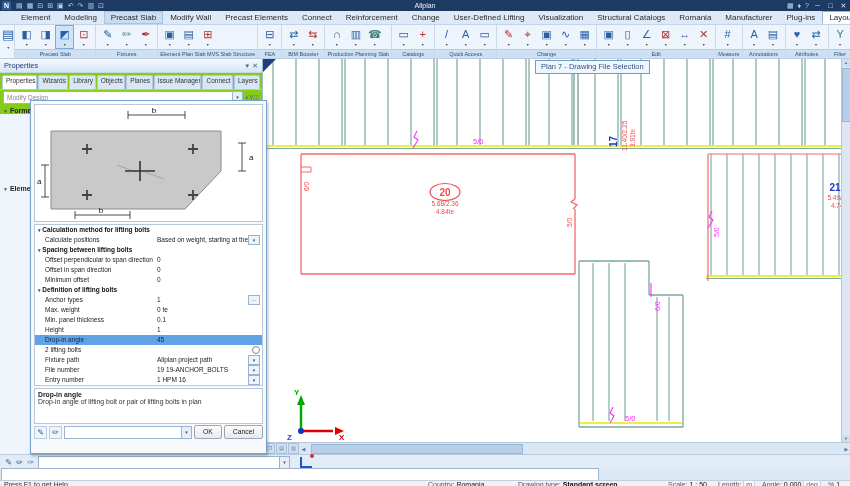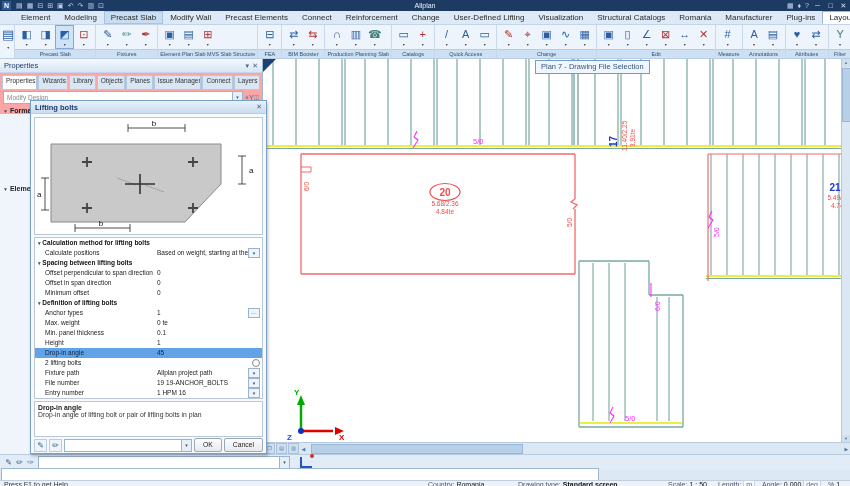--- a/index.html
+++ b/index.html
@@ -23,21 +23,21 @@
   .rgroup{border-right:1px solid #c9d9ea;display:flex;flex-direction:column;}
   .ricons{display:flex;padding:0 2px;flex:1;}
   .ricon{width:17px;display:flex;flex-direction:column;align-items:center;cursor:default;border:1px solid transparent;}
   .ricon .rg{font-size:11px;line-height:16px;height:16px;}
   .ricon .rc,.rstandalone .rc{font-size:4px;color:#444;line-height:5px;}
   .ricon.active{background:#cfe3f8;border-color:#7fa8d6;}
   .c-b .rg{color:#2a5fa5;} .c-r .rg{color:#b23535;} .c-t .rg{color:#3f7d78;}
   .rlabel{height:8px;background:#cde0f4;border-top:1px solid #b9cde2;font-size:5.5px;line-height:8px;color:#32506f;text-align:center;padding:0 2px;white-space:nowrap;overflow:hidden;}
   
   .main{display:flex;height:395px;}
-  .palette{width:262px;background:#fca5a5;border-right:1px solid #9fb8d2;position:relative;display:flex;flex-direction:column;}
+  .palette{width:262px;background:#84cc16;border-right:1px solid #9fb8d2;position:relative;display:flex;flex-direction:column;}
   .phead{height:13px;display:flex;align-items:center;background:linear-gradient(#f5f9fe,#d7e5f5);padding:0 4px;font-size:7.5px;color:#1f3f6b;border-bottom:1px solid #c6d6e8;}
   .phead .sp{flex:1;}
   .picon{color:#44668c;font-size:7px;margin-left:3px;}
   .ptabs{height:14px;display:flex;gap:1px;padding:2px 2px 0 2px;border-bottom:1px solid #b4c9e0;overflow:hidden;}
   .ptab{font-size:6.5px;line-height:10px;padding:0 3px;background:#d9e6f4;border:1px solid #b4c9e0;border-bottom:none;border-radius:2px 2px 0 0;white-space:nowrap;overflow:hidden;color:#333;}
   .ptab.active{background:#fff;}
   .pfilter{height:15px;display:flex;align-items:center;padding:0 3px;gap:2px;}
   .combo{flex:1;height:11px;background:#fff;border:1px solid #9ab4cf;font-size:6.5px;color:#888;line-height:11px;padding-left:3px;display:flex;}
   .combo .sp{flex:1;}
   .cdd{width:9px;background:#e6eef8;border-left:1px solid #9ab4cf;text-align:center;font-size:5px;color:#456;line-height:11px;}
@@ -386,25 +386,20 @@
           <span class="sp"></span>
           <span class="cdd">▾</span>
         </span>
       <span id="pficons"><span class="pficon">⌖</span><span class="pficon">Y</span><span class="pficon">◫</span></span>
     </div>
     <div class="psec"><span class="arr">▼</span> <span>Format</span></div>
     <div class="psec2"><span class="arr" style="font-size:5px;color:#456;">▼</span> <span>Element</span></div>
     <div class="pbody"></div>
 
     <div class="dialog">
-      <div class="dtitle">
-        <span>Lifting bolts</span>
-          <span class="sp"></span>
-        <span class="dclose">✕</span>
-      </div>
       <div class="ddiag">
         <svg width="227" height="114" viewBox="0 0 227 114">
           <polygon points="16,26 186,26 186,66 150,104 16,104" fill="#c9c9c9" stroke="#8a8a8a" stroke-width="1"></polygon>
           <g stroke="#444" stroke-width="1.8">
             <path d="M47,44 H57 M52,39 V49"></path>
               <path d="M153,44 H163 M158,39 V49"></path>
             <path d="M47,90 H57 M52,85 V95"></path>
               <path d="M153,90 H163 M158,85 V95"></path>
           </g>
           <g stroke="#9a9a9a" stroke-width="0.8">

